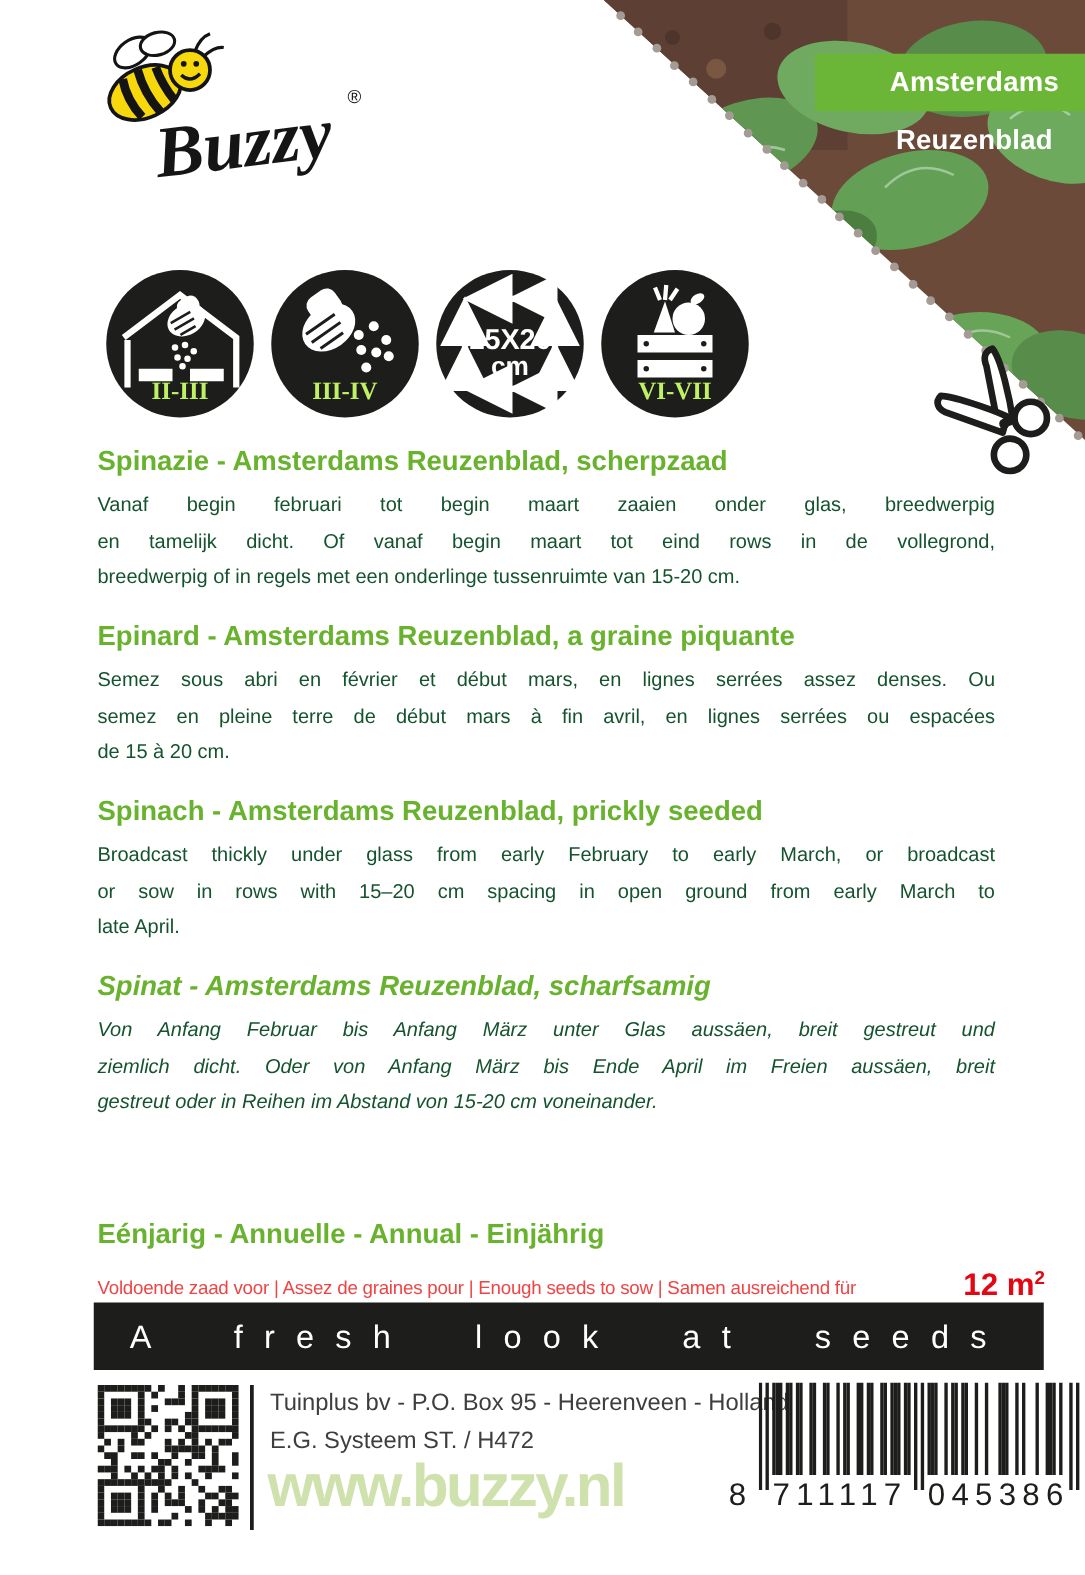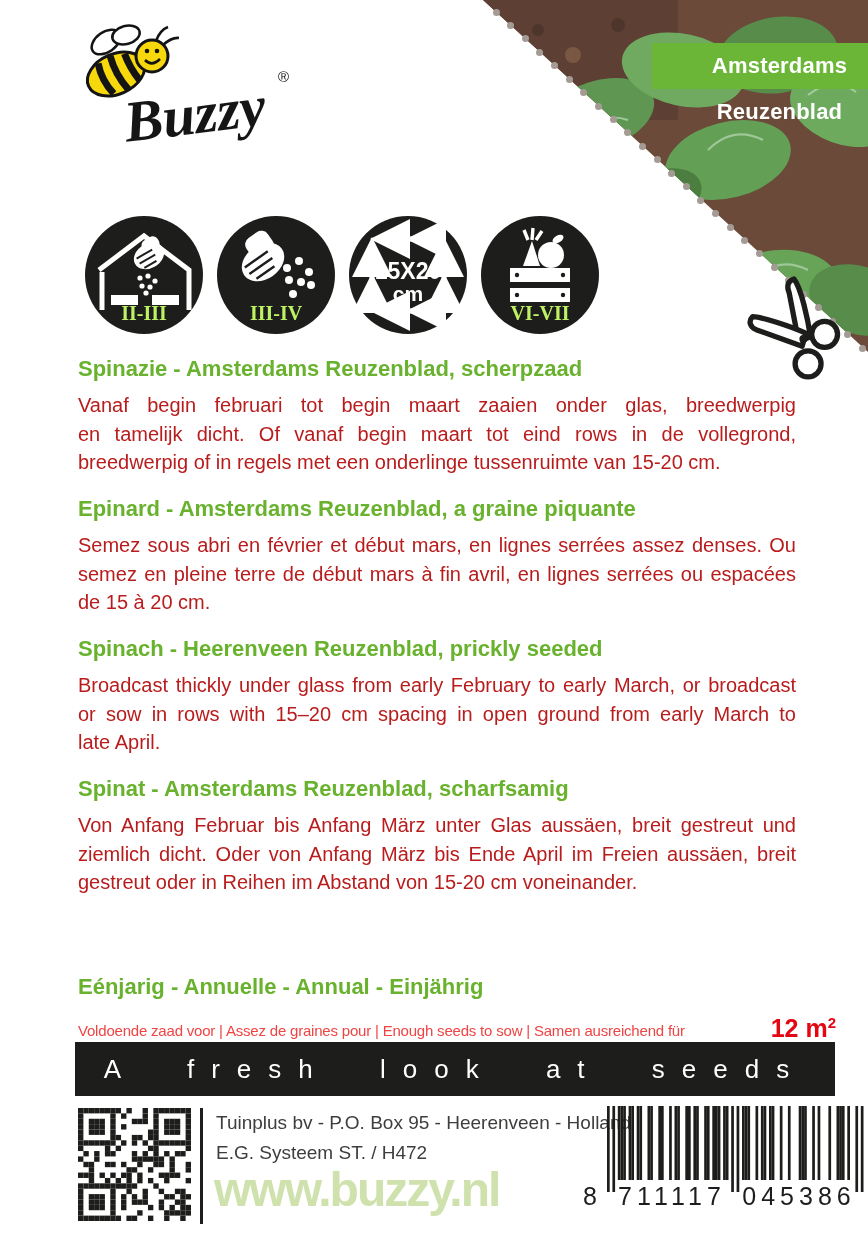--- a/index.html
+++ b/index.html
@@ -21,23 +21,23 @@
   .picto{position:absolute;top:216px;width:118px;height:118px;border-radius:50%;
          background:#1d1d1b;}
   .picto svg{position:absolute;left:0;top:0;}
   .picto .months{position:absolute;left:0;right:0;bottom:9px;text-align:center;color:#bef264;
          font-family:"Liberation Serif",serif;font-weight:700;font-size:20px;}
   .p1{left:85px;} .p2{left:217px;} .p3{left:349px;} .p4{left:481px;}
   .size-txt{position:absolute;left:0;right:0;text-align:center;color:#fff;font-weight:700;}
 
   
   .section{position:absolute;left:78px;width:718px;}
-  .s-nl{top:356px;} .s-fr{top:496px;} .s-en{top:636px;} .s-de{top:776px;}
+  .s-nl{top:356px;} .s-fr{top:496px;} .s-en{top:636px;} .s-de{top:776px;font-style:italic;}
   .section h2{margin:0 0 9px 0;font-size:22px;font-weight:700;color:#68b22d;}
-  .pline{width:718px;font-size:20px;line-height:28.5px;color:#b91c1c;
+  .pline{width:718px;font-size:16px;line-height:28.5px;color:#14532d;
          text-align:justify;text-align-last:justify;white-space:normal;}
   .pline.last{text-align-last:left;}
 
   
   .annual{position:absolute;left:78px;top:974px;font-size:22px;font-weight:700;color:#68b22d;}
   .seeds{position:absolute;left:78px;top:1012px;width:758px;display:flex;align-items:flex-end;}
   .seeds .lbl{font-size:15px;color:#ef4444;letter-spacing:-.2px;}
   .seeds .amt{margin-left:auto;color:#e30613;font-weight:700;font-size:25px;line-height:22px;}
   .seeds .amt sup{font-size:15px;}
 
@@ -253,21 +253,21 @@
   </div>
 
   <div class="section s-fr">
     <h2>Epinard - Amsterdams Reuzenblad, a graine piquante</h2>
     <div class="pline">Semez sous abri en février et début mars, en lignes serrées assez denses. Ou</div>
     <div class="pline">semez en pleine terre de début mars à fin avril, en lignes serrées ou espacées</div>
     <div class="pline last">de 15 à 20 cm.</div>
   </div>
 
   <div class="section s-en">
-    <h2>Spinach - Heerenveen Reuzenblad, prickly seeded</h2>
+    <h2>Spinach - Amsterdams Reuzenblad, prickly seeded</h2>
     <div class="pline">Broadcast thickly under glass from early February to early March, or broadcast</div>
     <div class="pline">or sow in rows with 15–20 cm spacing in open ground from early March to</div>
     <div class="pline last">late April.</div>
   </div>
 
   <div class="section s-de">
     <h2>Spinat - Amsterdams Reuzenblad, scharfsamig</h2>
     <div class="pline">Von Anfang Februar bis Anfang März unter Glas aussäen, breit gestreut und</div>
     <div class="pline">ziemlich dicht. Oder von Anfang März bis Ende April im Freien aussäen, breit</div>
     <div class="pline last">gestreut oder in Reihen im Abstand von 15-20 cm voneinander.</div>

